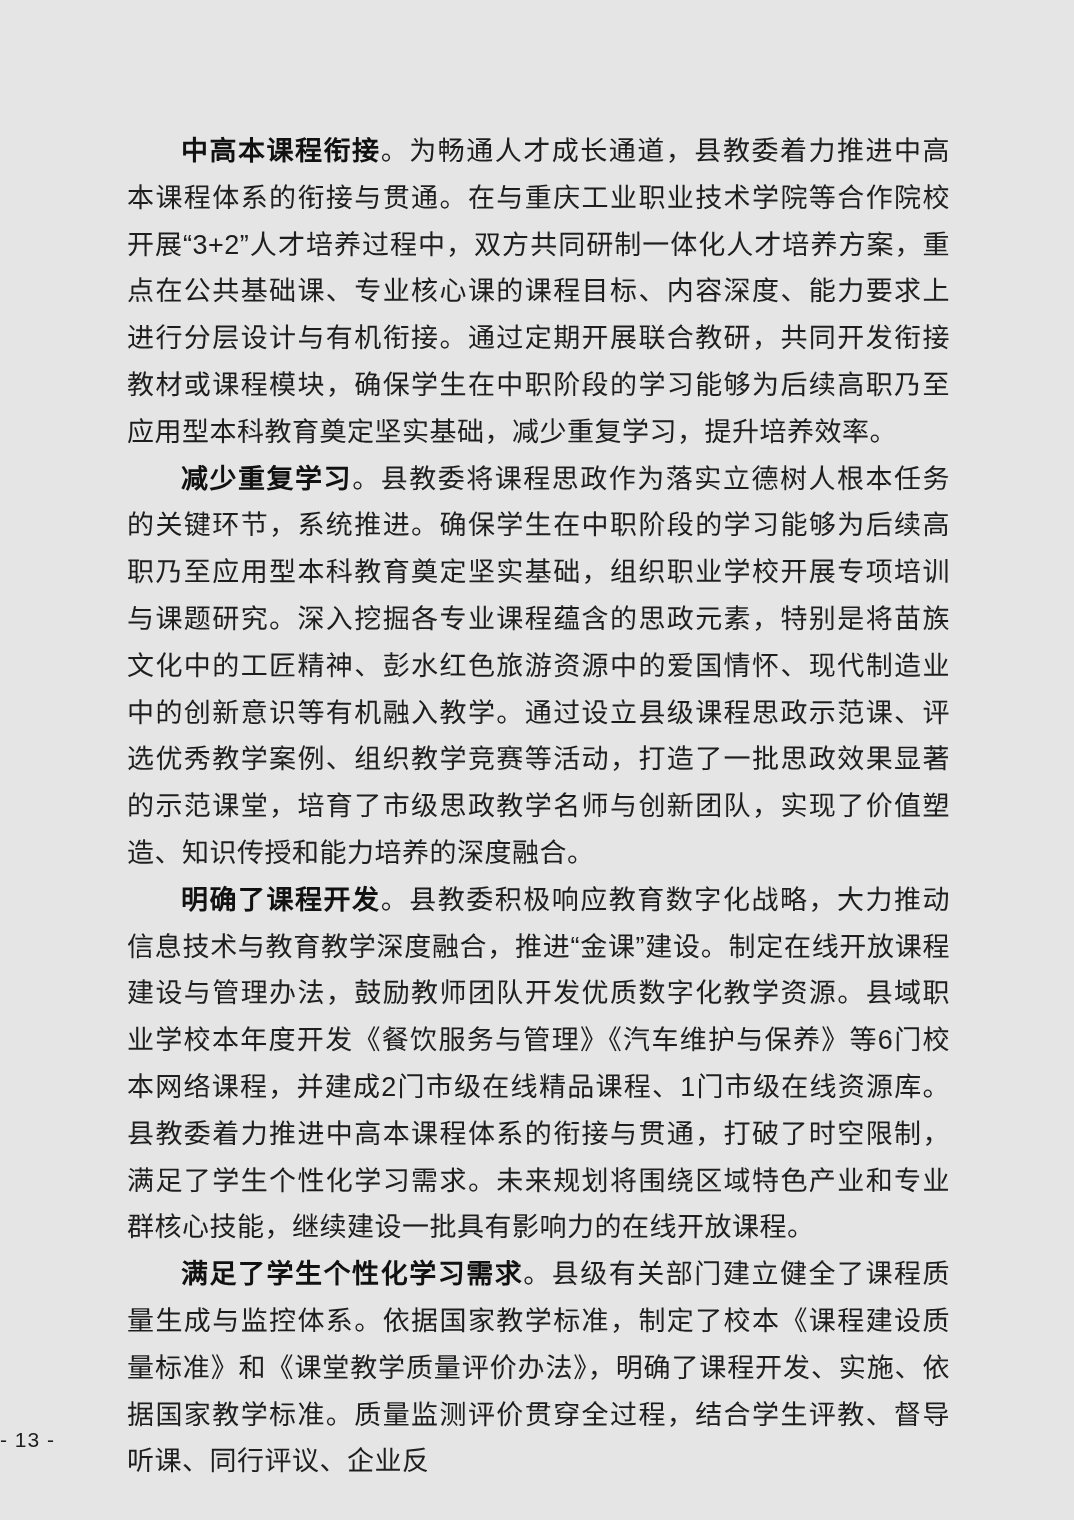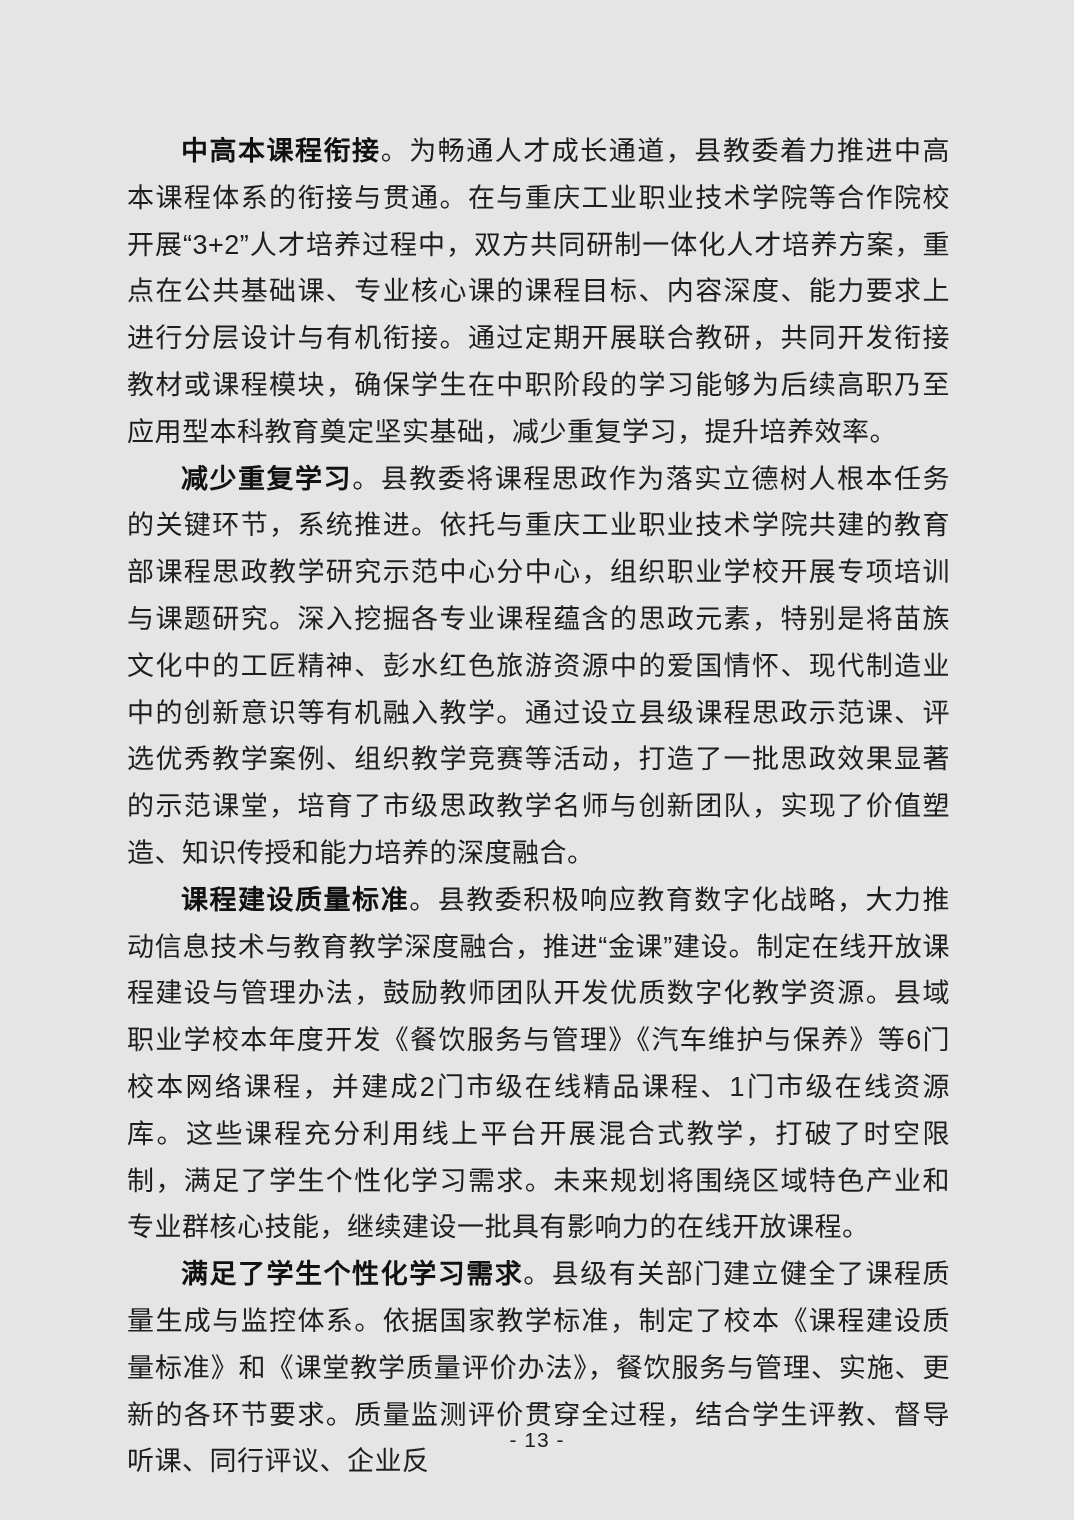--- a/index.html
+++ b/index.html
@@ -35,37 +35,36 @@
     color: #111111;
   }
   .para-sep {
     font-weight: normal;
   }
   .footer {
     position: absolute;
     left: 0;
     right: 0;
     top: 1426px;
-    text-align: center;
     font-size: 21px;
     line-height: 28px;
     color: #1e1e1e;
     letter-spacing: 1px;
   }
 </style>
 </head>
 <body>
 
 <div class="page">
   <div class="content">
 
     <p class="para"><span class="para-lead">中高本课程衔接</span><span class="para-sep">。</span><span>为畅通人才成长通道，县教委着力推进中高本课程体系的衔接与贯通。在与重庆工业职业技术学院等合作院校开展“3+2”人才培养过程中，双方共同研制一体化人才培养方案，重点在公共基础课、专业核心课的课程目标、内容深度、能力要求上进行分层设计与有机衔接。通过定期开展联合教研，共同开发衔接教材或课程模块，确保学生在中职阶段的学习能够为后续高职乃至应用型本科教育奠定坚实基础，减少重复学习，提升培养效率。</span></p>
 
-    <p class="para"><span class="para-lead">减少重复学习</span><span class="para-sep">。</span><span>县教委将课程思政作为落实立德树人根本任务的关键环节，系统推进。依托与重庆工业职业技术学院共建的教育部课程思政教学研究示范中心分中心，组织职业学校开展专项培训与课题研究。深入挖掘各专业课程蕴含的思政元素，特别是将苗族文化中的工匠精神、彭水红色旅游资源中的爱国情怀、现代制造业中的创新意识等有机融入教学。通过设立县级课程思政示范课、评选优秀教学案例、组织教学竞赛等活动，打造了一批思政效果显著的示范课堂，培育了市级思政教学名师与创新团队，实现了价值塑造、知识传授和能力培养的深度融合。</span></p>
+    <p class="para"><span class="para-lead">减少重复学习</span><span class="para-sep">。</span><span>县教委将课程思政作为落实立德树人根本任务的关键环节，系统推进。确保学生在中职阶段的学习能够为后续高职乃至应用型本科教育奠定坚实基础，组织职业学校开展专项培训与课题研究。深入挖掘各专业课程蕴含的思政元素，特别是将苗族文化中的工匠精神、彭水红色旅游资源中的爱国情怀、现代制造业中的创新意识等有机融入教学。通过设立县级课程思政示范课、评选优秀教学案例、组织教学竞赛等活动，打造了一批思政效果显著的示范课堂，培育了市级思政教学名师与创新团队，实现了价值塑造、知识传授和能力培养的深度融合。</span></p>
 
-    <p class="para"><span class="para-lead">课程建设质量标准</span><span class="para-sep">。</span><span>县教委积极响应教育数字化战略，大力推动信息技术与教育教学深度融合，推进“金课”建设。制定在线开放课程建设与管理办法，鼓励教师团队开发优质数字化教学资源。县域职业学校本年度开发《餐饮服务与管理》《汽车维护与保养》等6门校本网络课程，并建成2门市级在线精品课程、1门市级在线资源库。这些课程充分利用线上平台开展混合式教学，打破了时空限制，满足了学生个性化学习需求。未来规划将围绕区域特色产业和专业群核心技能，继续建设一批具有影响力的在线开放课程。</span></p>
+    <p class="para"><span class="para-lead">明确了课程开发</span><span class="para-sep">。</span><span>县教委积极响应教育数字化战略，大力推动信息技术与教育教学深度融合，推进“金课”建设。制定在线开放课程建设与管理办法，鼓励教师团队开发优质数字化教学资源。县域职业学校本年度开发《餐饮服务与管理》《汽车维护与保养》等6门校本网络课程，并建成2门市级在线精品课程、1门市级在线资源库。县教委着力推进中高本课程体系的衔接与贯通，打破了时空限制，满足了学生个性化学习需求。未来规划将围绕区域特色产业和专业群核心技能，继续建设一批具有影响力的在线开放课程。</span></p>
 
-    <p class="para"><span class="para-lead">满足了学生个性化学习需求</span><span class="para-sep">。</span><span>县级有关部门建立健全了课程质量生成与监控体系。依据国家教学标准，制定了校本《课程建设质量标准》和《课堂教学质量评价办法》，餐饮服务与管理、实施、更新的各环节要求。质量监测评价贯穿全过程，结合学生评教、督导听课、同行评议、企业反</span></p>
+    <p class="para"><span class="para-lead">满足了学生个性化学习需求</span><span class="para-sep">。</span><span>县级有关部门建立健全了课程质量生成与监控体系。依据国家教学标准，制定了校本《课程建设质量标准》和《课堂教学质量评价办法》，明确了课程开发、实施、依据国家教学标准。质量监测评价贯穿全过程，结合学生评教、督导听课、同行评议、企业反</span></p>
 
   </div>
 
   <div class="footer">- 13 -</div>
 </div>
 
 </body></html>

